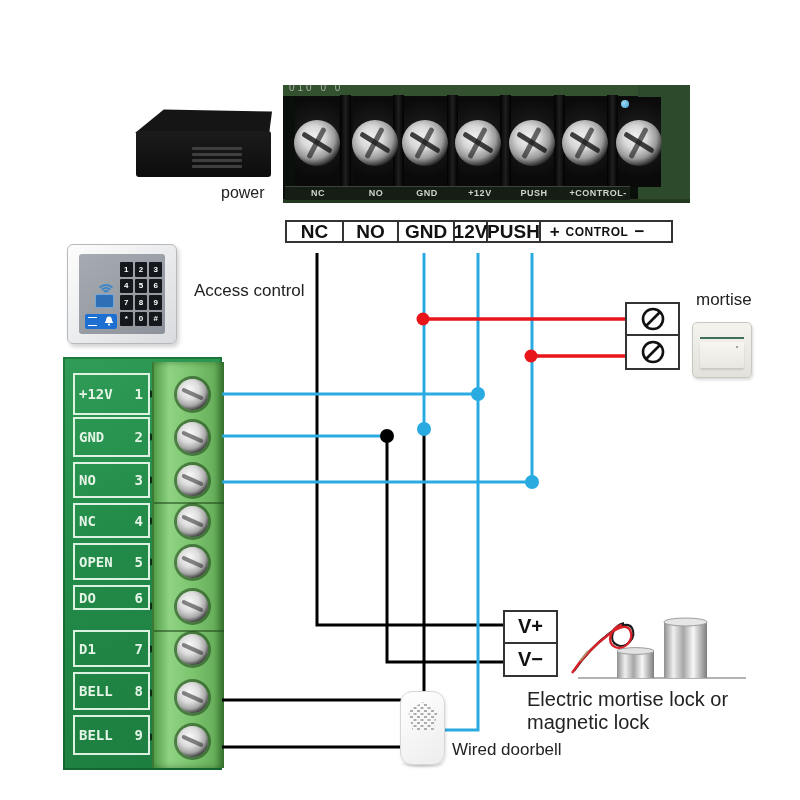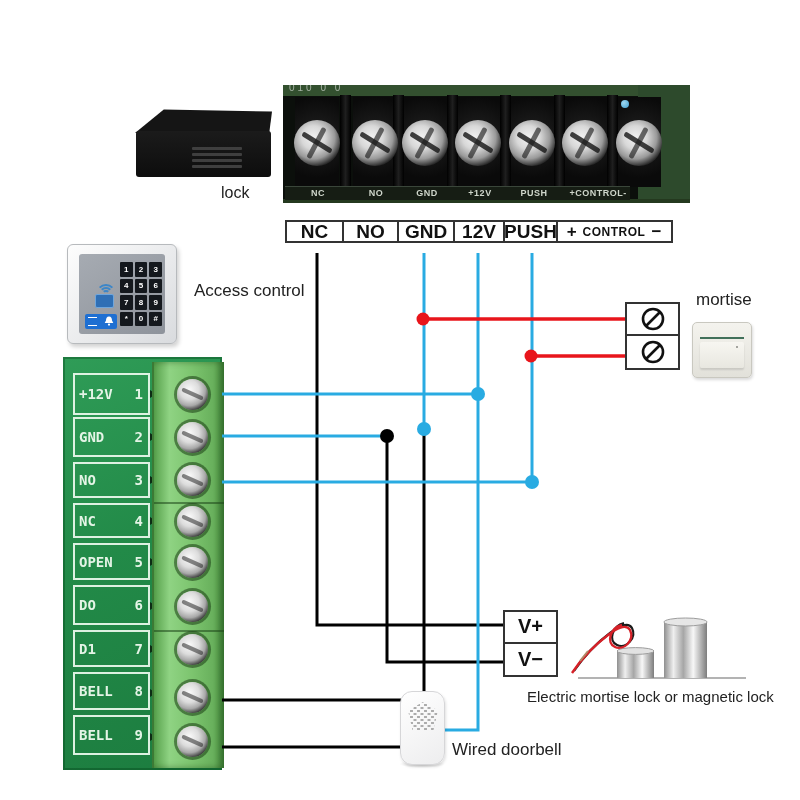--- a/index.html
+++ b/index.html
@@ -92,37 +92,37 @@
   
   #doorbell{left:400px;top:691px;width:43px;height:72px;background:linear-gradient(145deg,#ffffff,#ededee);
             border:1px solid #d6d6d8;border-radius:12px;z-index:9;box-shadow:1px 2px 3px rgba(0,0,0,0.12);}
   #doorbell .spk{position:absolute;left:7px;top:10px;width:30px;height:28px;
         background-image:radial-gradient(circle,#ababab 1.1px,transparent 1.5px),radial-gradient(circle,#ababab 1.1px,transparent 1.5px);
         background-size:7px 6px;background-position:0 0,3.5px 3px;
         clip-path:polygon(50% 0,100% 30%,85% 100%,15% 100%,0 30%);}
   #db-shadow{left:399px;top:760px;width:46px;height:8px;background:radial-gradient(ellipse at center,rgba(0,0,0,0.22),transparent 70%);}
   #db-label{left:452px;top:740px;font-size:17px;color:#222;}
   
-  #lock-label{left:527px;top:688px;font-size:15px;color:#222;}
+  #lock-label{left:527px;top:688px;font-size:20px;color:#222;}
   
   #wires{left:0;top:0;z-index:5;pointer-events:none;}
 </style>
 </head>
 <body>
 
 <div id="canvas">
 
 
   <div class="abs" id="power-top"></div>
   <div class="abs" id="power-front"></div>
   <div class="abs vent" style="top:147px;"></div>
   <div class="abs vent" style="top:153px;"></div>
   <div class="abs vent" style="top:159px;"></div>
   <div class="abs vent" style="top:165px;"></div>
-  <div class="abs" id="power-label">lock</div>
+  <div class="abs" id="power-label">power</div>
 
   <div class="abs" id="tphoto">
     <div class="pcb-top"></div>
     <div class="pcb-right"></div>
     <div class="pcb-bottom"></div>
     <div class="topmark">010  0 0</div>
 
     <div class="tcell" style="left:12px;"></div>
     <div class="tcell" style="left:70px;"></div>
     <div class="tcell" style="left:120px;"></div>
@@ -154,21 +154,21 @@
       <div class="tinylbl" style="left:249px;">PUSH</div>
       <div class="tinylbl" style="left:313px;">+CONTROL-</div>
     </div>
   </div>
   <div class="abs" id="led"></div>
 
   <div class="abs" id="strip">
     <div class="scell" style="width:57px;">NC</div>
     <div class="scell" style="width:55px;">NO</div>
     <div class="scell" style="width:56px;">GND</div>
-    <div class="scell" style="width:50px;">12V</div>
+    <div class="scell" style="width:33px;">12V</div>
     <div class="scell" style="width:53px;">PUSH</div>
     <div class="scell" style="width:112px;" id="cellctrl">
       <span class="pm">+</span>
       <span class="word">CONTROL</span>
       <span class="pm">−</span>
     </div>
   </div>
 
   <div class="abs" id="ac">
     <div class="abs" id="ac-panel">
@@ -217,21 +217,21 @@
       <span>3</span>
       </div>
     <div class="grow" style="top:146px;height:35px;">
       <span>NC</span>
       <span>4</span>
       </div>
     <div class="grow" style="top:186px;height:37px;">
       <span>OPEN</span>
       <span>5</span>
       </div>
-    <div class="grow" style="top:228px;height:40px;">
+    <div class="grow" style="top:228px;height:25px;">
       <span>DO</span>
       <span>6</span>
       </div>
     <div class="grow" style="top:273px;height:37px;">
       <span>D1</span>
       <span>7</span>
       </div>
     <div class="grow" style="top:315px;height:38px;">
       <span>BELL</span>
       <span>8</span>

